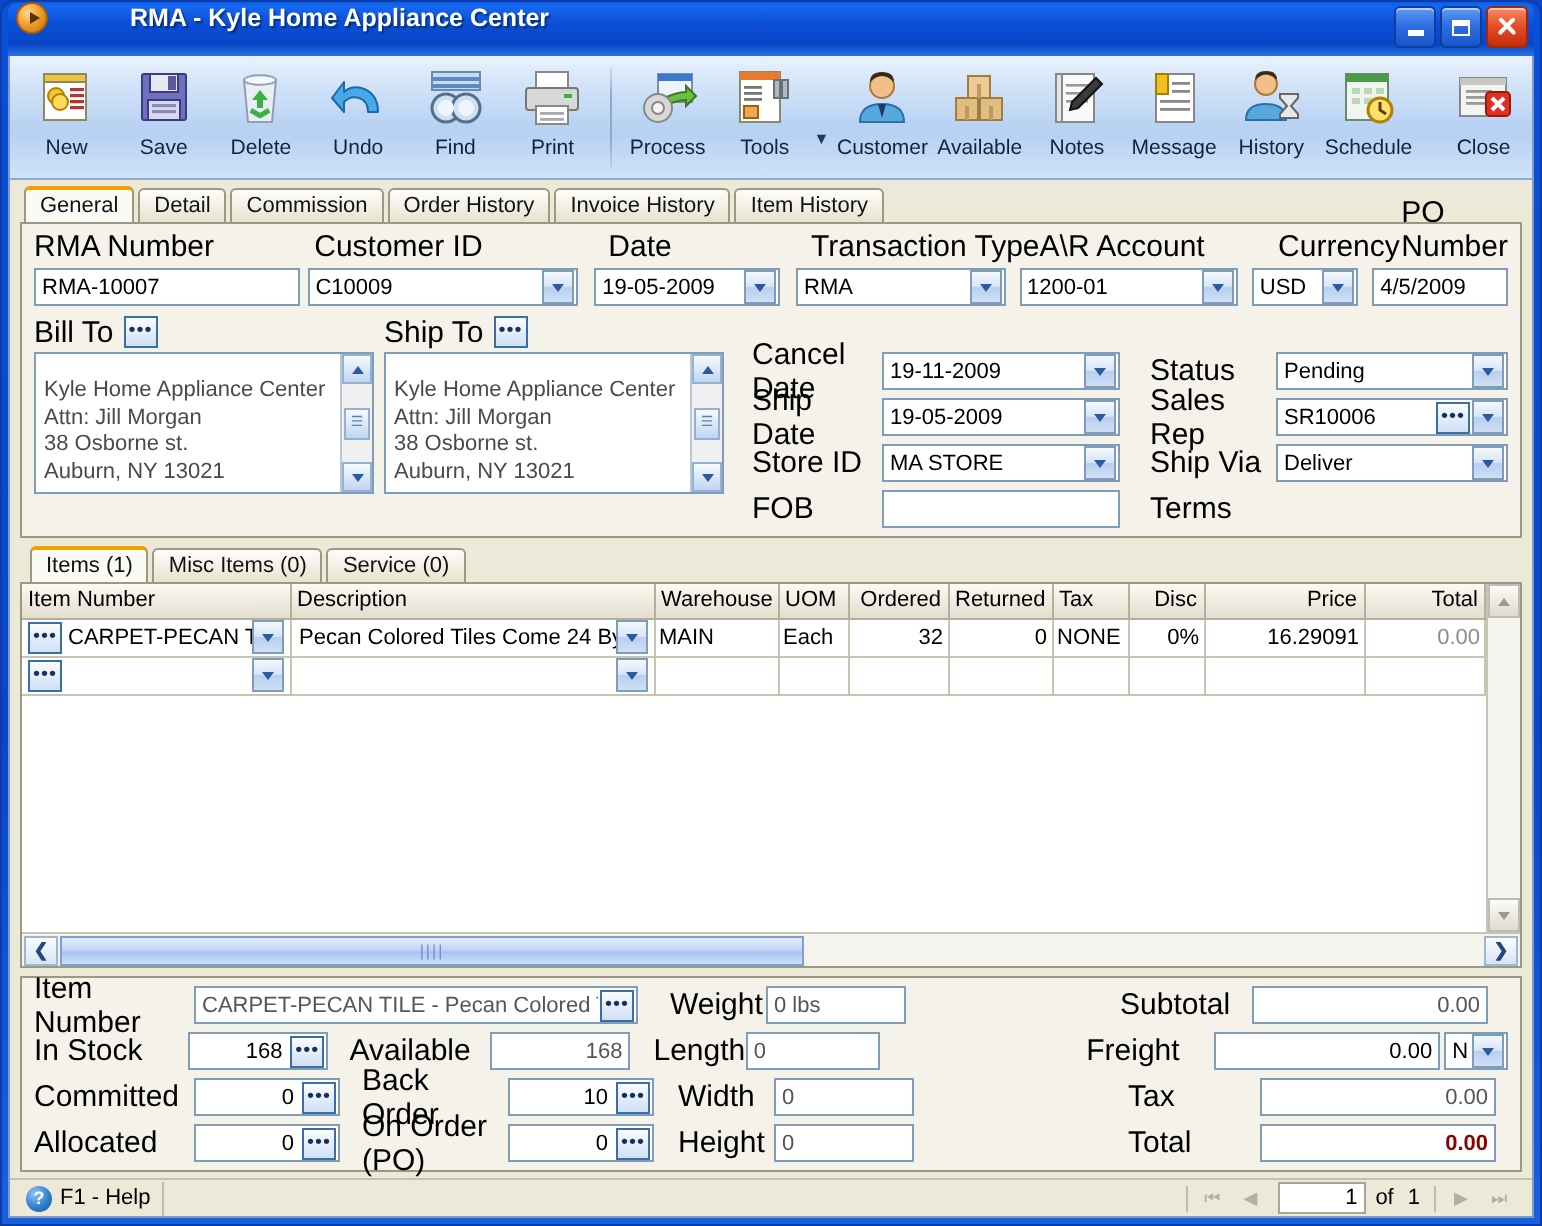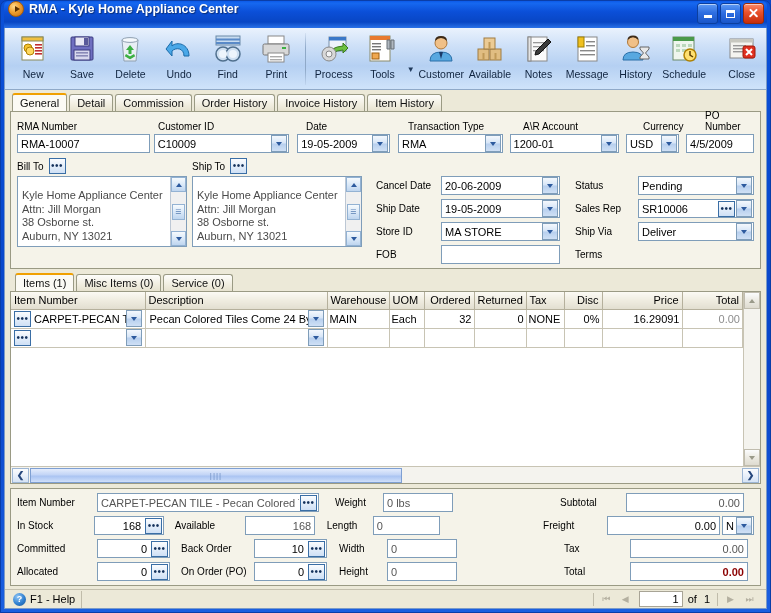--- a/index.html
+++ b/index.html
@@ -24,20 +24,21 @@
   }
 
   
   #titlebar {
     height: 27px; flex: 0 0 27px;
     display: flex; align-items: center;
     background: linear-gradient(180deg,#0c5ae8 0%,#1668f0 8%,#0b4fd8 40%,#0846c4 78%,#2a72e8 100%);
     border-radius: 5px 5px 0 0;
     padding: 0 2px 12px 4px;
     position: relative;
+    gap: 36px;
   }
   #title-icon {
     width: 16px; height: 16px; border-radius: 50%;
     background: radial-gradient(circle at 35% 32%, #ffd98a 0%, #f0a030 45%, #c06a10 100%);
     border: 1px solid #a85c08;
     display: flex; align-items: center; justify-content: center;
     margin-right: 5px; flex: 0 0 16px;
   }
   #title-icon::after {
     content: ""; width: 0; height: 0;
@@ -141,21 +142,21 @@
   
   #formpanel {
     flex: 0 0 auto;
     background: #f5f3e9;
     border: 1px solid #9a9a84;
     margin: 0 5px;
     padding: 5px 6px 4px 6px;
     position: relative;
   }
 
-  .lbl { font-size: 10px; color: #000; }
+  .lbl { font-size: 15px; color: #000; }
   .fld {
     height: 19px;
     background: #fff;
     border: 1px solid #7f9db9;
     display: flex; align-items: center;
     font-size: 11px; color: #000;
     padding: 0 0 0 3px;
     position: relative;
   }
   .fld.ro { background:#fff; color:#555; }
@@ -676,21 +677,21 @@
           </div>
         </div>
 
         <div style="width:14px;"></div>
 
         <div style="flex:1 1 auto;">
 
           <div style="display:flex; align-items:center; height:19px;">
             <div style="width:65px;" class="lbl">Cancel  Date</div>
             <div class="fld" style="width:119px;">
-              <span class="val">20-06-2009</span>
+              <span class="val">19-11-2009</span>
               <span class="ddbtn"></span>
             </div>
             <div style="width:15px;"></div>
             <div style="width:63px;" class="lbl">Status</div>
             <div class="fld" style="flex:1 1 auto; max-width:127px;">
               <span class="val">Pending</span>
               <span class="ddbtn"></span>
             </div>
           </div>
 

